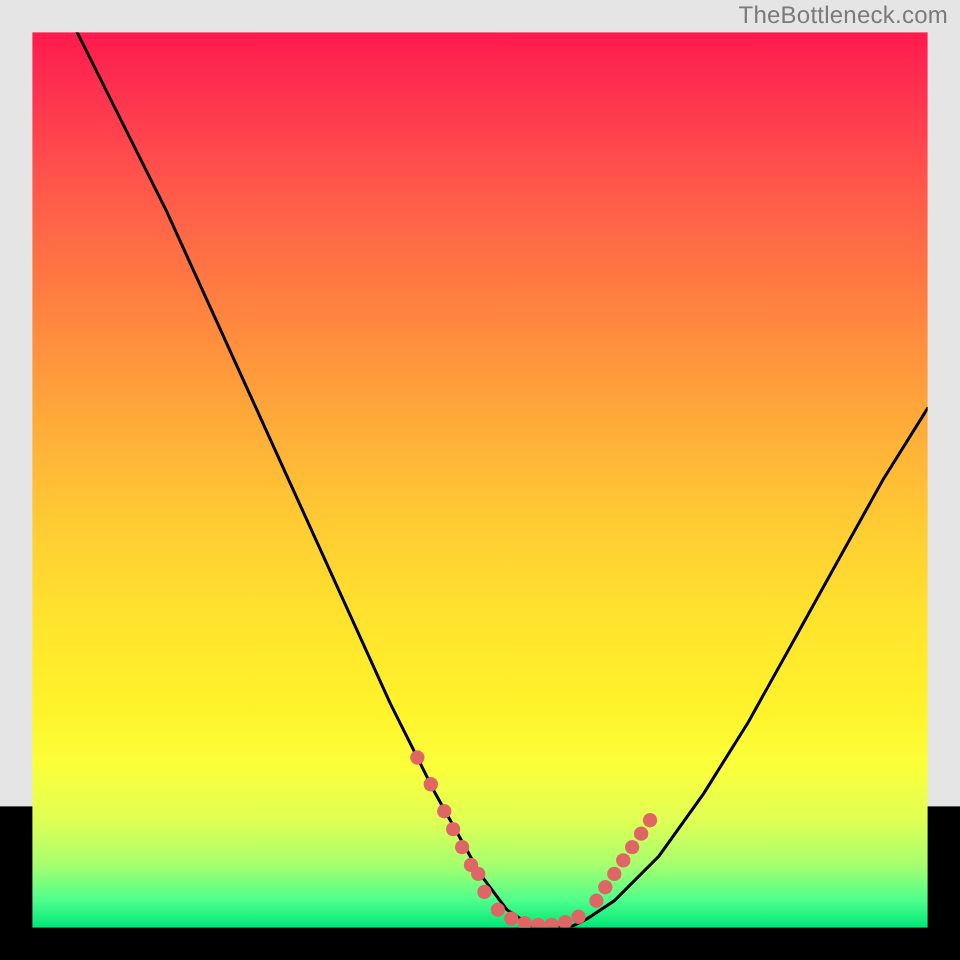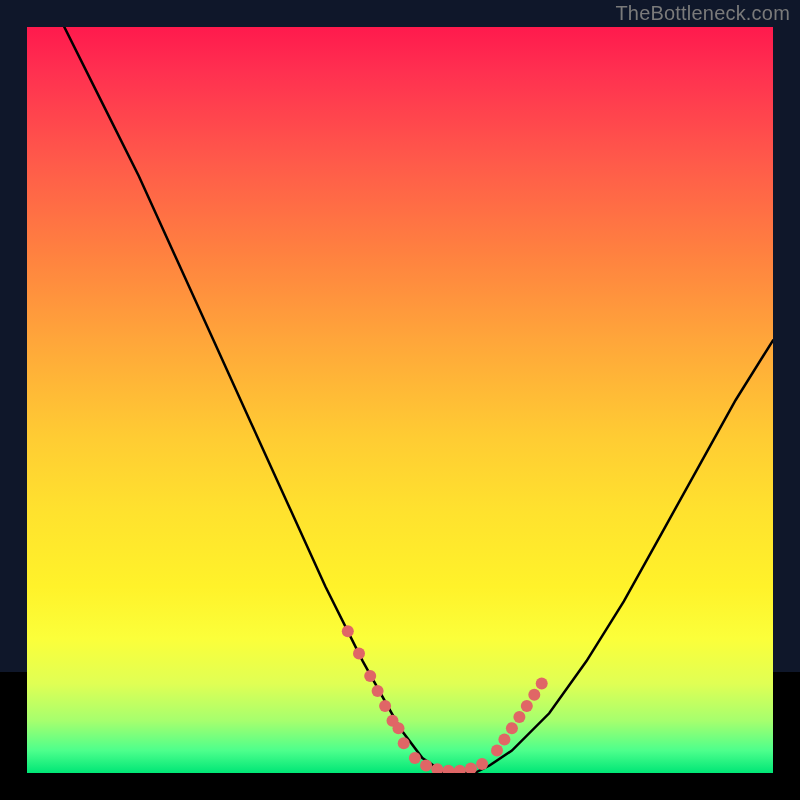--- a/index.html
+++ b/index.html
@@ -10,21 +10,21 @@
     background: #000;
     overflow: hidden;
     font-family: Arial, Helvetica, sans-serif;
   }
   .frame {
     position: absolute;
     top: 0;
     left: 0;
     width: 800px;
     height: 672px;
-    background: #0f172a;
+    background: #e5e5e5;
   }
   .plot {
     position: absolute;
     top: 27px;
     left: 27px;
     width: 746px;
     height: 746px;
     background: linear-gradient(to bottom,
       #ff1a4d 0%,
       #ff3050 6%,

